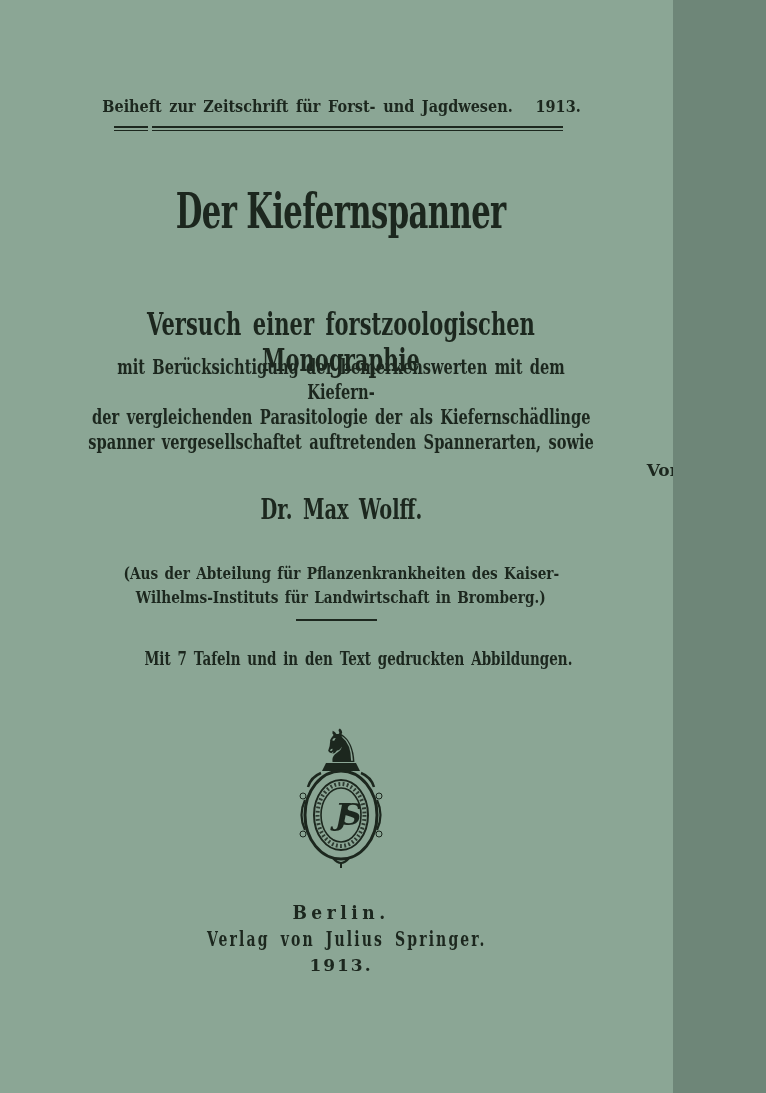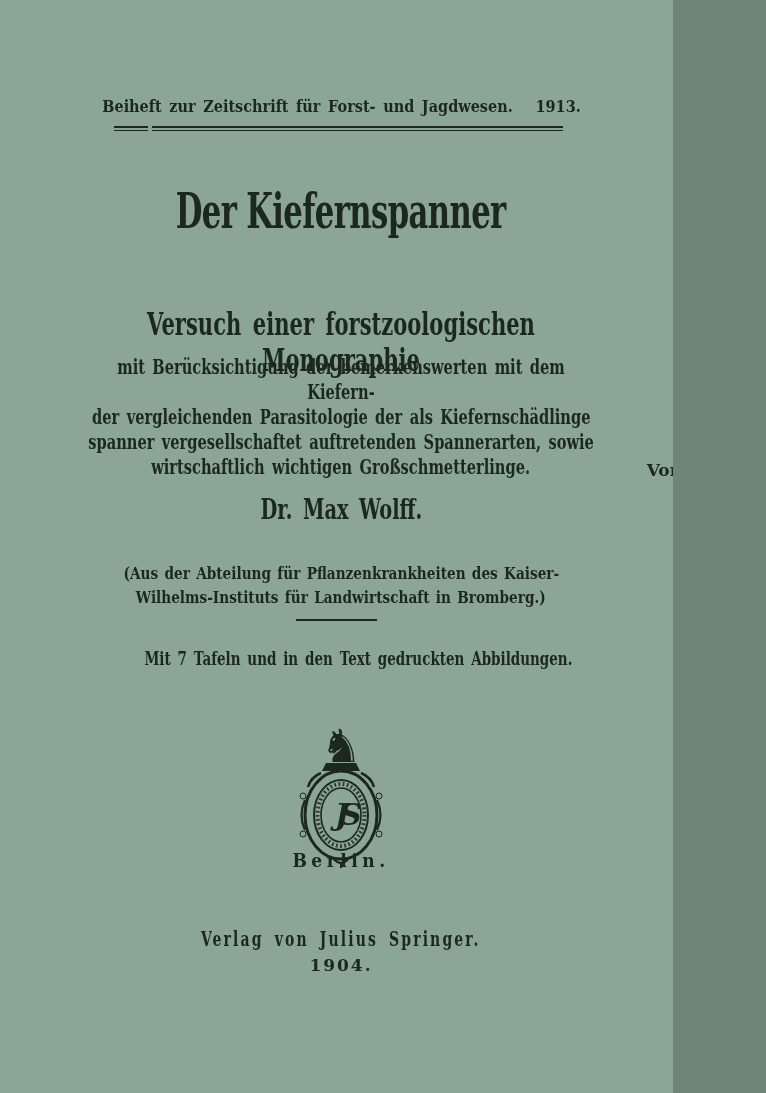--- a/index.html
+++ b/index.html
@@ -42,23 +42,23 @@
   .author .narrow{transform:scaleX(.72);}
   .affil{top:561px;font-size:17.5px;line-height:24px;word-spacing:2px;}
   .affil .narrow{transform:scaleX(.78);}
   .divider{
     position:absolute;left:296px;top:619px;width:81px;
     border-top:2px solid var(--ink);height:0;
   }
   .plates{top:647px;font-size:19px;word-spacing:3px;margin-left:17px;}
   .plates .narrow{transform:scaleX(.71);}
   .emblem{position:absolute;left:286px;top:718px;width:110px;height:152px;}
-  .city{top:849px;font-size:19px;letter-spacing:5px;}
+  .city{top:901px;font-size:19px;letter-spacing:5px;}
   .city .narrow{transform:scaleX(.9);}
-  .publisher{top:927px;font-size:20px;letter-spacing:3px;word-spacing:6px;}
+  .publisher{top:927px;font-size:20px;letter-spacing:3px;word-spacing:6px;margin-left:6px;}
   .publisher .narrow{transform:scaleX(.7);}
   .year{top:955px;font-size:17px;letter-spacing:2px;}
 </style>
 </head>
 <body>
 
 <div class="page">
 
   <div class="col series">
     <span class="narrow">Beiheft zur Zeitschrift für Forst- und Jagdwesen.&nbsp;&nbsp; 1913.</span>
@@ -73,21 +73,20 @@
 
 
   <div class="col subtitle">
     <span class="narrow">Versuch einer forstzoologischen Monographie</span>
   </div>
 
   <div class="col desc">
     <div><span class="narrow">mit Berücksichtigung der bemerkenswerten mit dem Kiefern-</span></div>
     <div><span class="narrow">der vergleichenden Parasitologie der als Kiefernschädlinge</span></div>
     <div><span class="narrow">spanner vergesellschaftet auftretenden Spannerarten, sowie</span></div>
-    <div><span class="narrow">wirtschaftlich wichtigen Großschmetterlinge.</span></div>
   </div>
 
   <div class="col von">
     <span class="narrow">Von</span>
   </div>
   <div class="col author">
     <span class="narrow"><span>Dr.</span>&nbsp;<span>Max Wolff.</span></span>
   </div>
 
   <div class="col affil">
@@ -133,16 +132,16 @@
     </svg>
   </div>
 
   <div class="col city">
     <span class="narrow">Berlin.</span>
   </div>
   <div class="col publisher">
     <span class="narrow">Verlag von Julius Springer.</span>
   </div>
   <div class="col year">
-    <span class="narrow">1904.</span>
+    <span class="narrow">1913.</span>
   </div>
 
 </div>
 
 </body></html>

